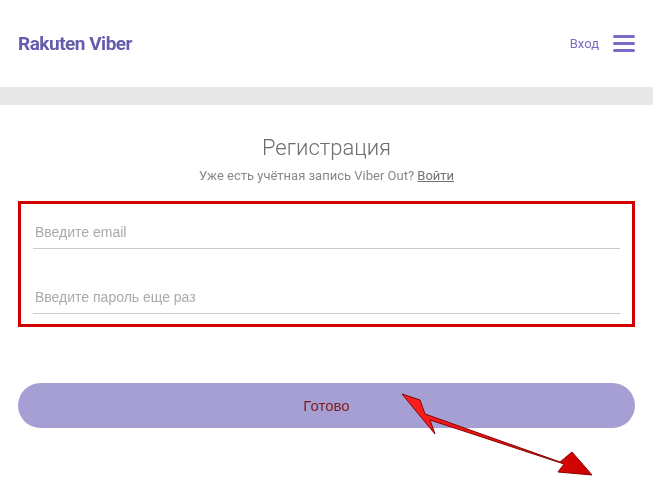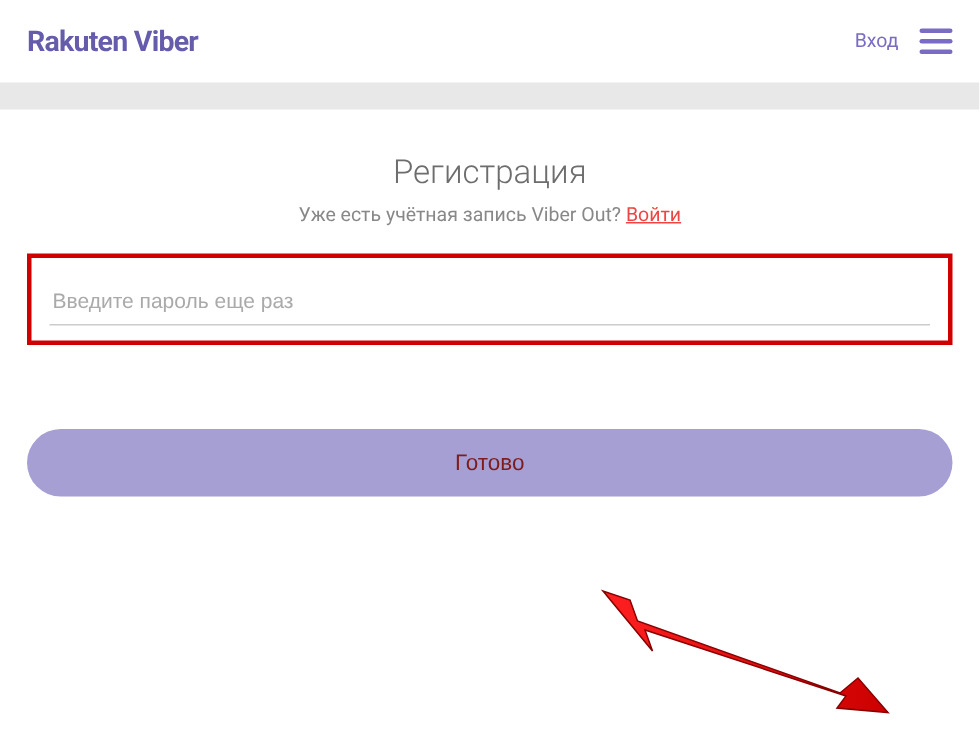--- a/index.html
+++ b/index.html
@@ -12,21 +12,21 @@
       background: #fff;
       width: 653px;
       height: 503px;
       overflow: hidden;
       position: relative;
     }
     .header {
       display: flex;
       justify-content: space-between;
       align-items: center;
-      padding: 16px 18px;
+      padding: 32px 18px;
       background: #fff;
       gap: 29px;
     }
     .logo {
       color: #665CAC;
       font-size: 19px;
       font-weight: 700;
       letter-spacing: -0.5px;
     }
     .header-right {
@@ -64,21 +64,21 @@
       font-weight: 300;
       color: #6d6d6d;
       margin-bottom: 8px;
     }
     .subtitle {
       font-size: 13px;
       color: #888;
       margin-bottom: 18px;
     }
     .subtitle a {
-      color: #ef4444;
+      color: #737373;
       text-decoration: underline;
       cursor: pointer;
     }
     .form-box {
       border: 3px solid #d00000;
       padding: 14px 12px 6px;
       text-align: left;
     }
     .form-field {
       margin-bottom: 34px;
@@ -136,20 +136,23 @@
 <div class="gap-bar"></div>
 
 <div class="content">
   <h1 class="title">Регистрация</h1>
   <p class="subtitle">
     <span>Уже есть учётная запись Viber Out? </span><a>Войти</a>
   </p>
 
   <div class="form-box">
     <div class="form-field">
+      <input type="text" class="form-input" placeholder="Введите email" style="">
+    </div>
+    <div class="form-field">
       <input type="password" class="form-input" placeholder="Введите пароль еще раз" style="">
     </div>
   </div>
 
   <button class="submit-button">Готово</button>
 </div>
 
 <svg class="arrow-annotation" width="200" height="90" viewBox="0 0 200 90">
   <defs>
     <linearGradient id="arrowGrad" x1="0%" y1="0%" x2="100%" y2="0%">

